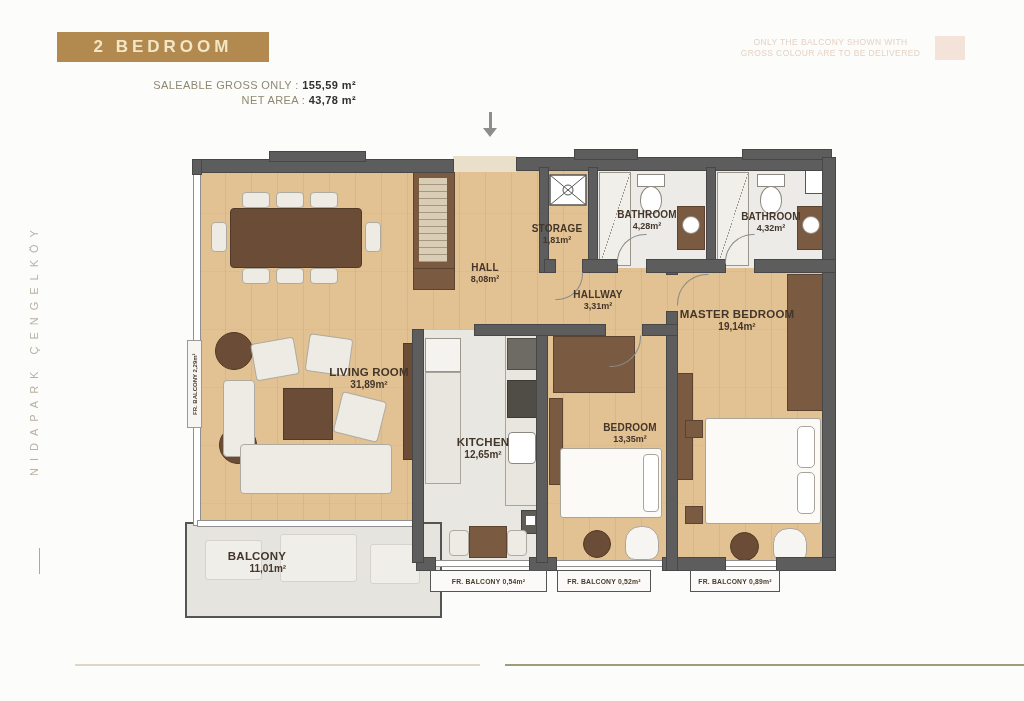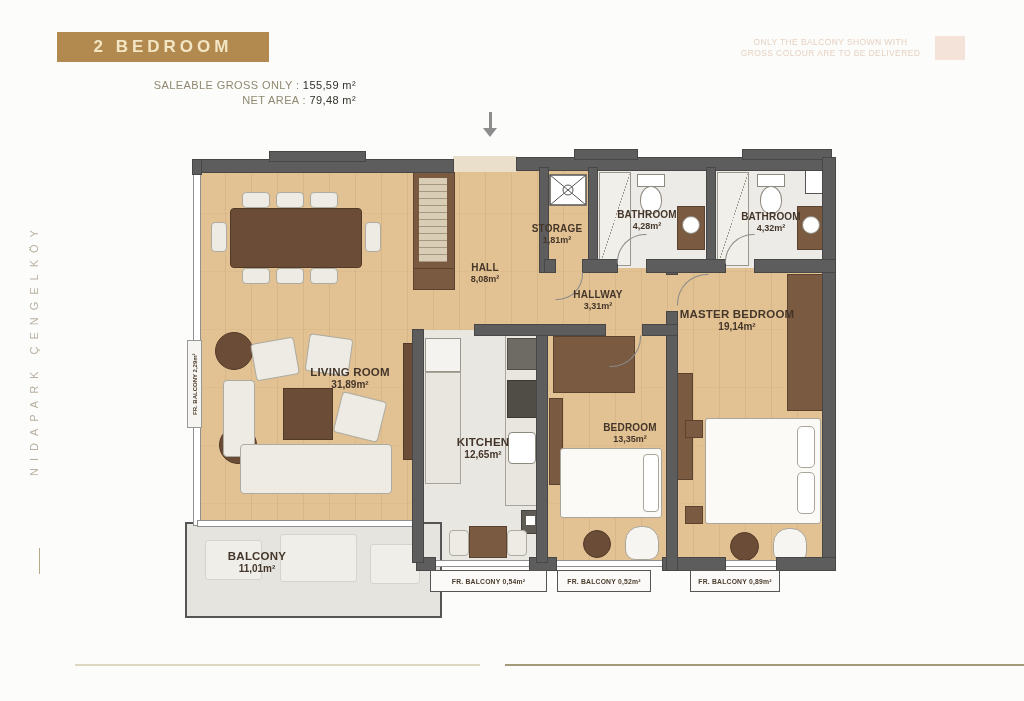--- a/index.html
+++ b/index.html
@@ -4,21 +4,21 @@
 <style>
   html,body{margin:0;padding:0;background:#ffffff;}
   .canvas{position:relative;width:1024px;height:701px;background:#fcfcfa;overflow:hidden;
           font-family:"Liberation Sans",sans-serif;}
   
   .banner{position:absolute;left:57px;top:32px;width:212px;height:30px;background:#b28a50;
           color:#f3e6c4;font-size:17px;font-weight:bold;letter-spacing:4px;
           display:flex;align-items:center;justify-content:center;}
   .areas{position:absolute;left:30px;top:78px;width:326px;text-align:right;
          font-size:11px;line-height:15px;letter-spacing:.4px;color:#8f8871;}
-  .areas b{color:#33312c;font-weight:normal;}
+  .areas b{color:#33312c;font-weight:bold;}
   .disclaimer{position:absolute;left:728px;top:37px;width:205px;text-align:center;
               font-size:8.5px;line-height:11px;letter-spacing:.4px;color:#e6d2c3;}
   .swatch{position:absolute;left:935px;top:36px;width:30px;height:24px;background:#f4e3d9;}
   .watermark{position:absolute;left:28px;top:210px;height:280px;width:22px;
              writing-mode:vertical-rl;transform:rotate(180deg);
              font-size:11px;letter-spacing:7px;color:#b8b0a0;text-align:center;}
   .wm-tick{position:absolute;left:39px;top:548px;width:1px;height:26px;background:#b3a988;}
   .rule-l{position:absolute;left:75px;top:664px;width:405px;height:2px;background:#ddd6c2;}
   .rule-r{position:absolute;left:505px;top:664px;width:519px;height:2px;background:#a29a78;}
   
@@ -60,21 +60,21 @@
 </style>
 </head>
 <body>
 
 <div class="canvas">
 
   <div class="banner">2 BEDROOM</div>
 
   <div class="areas">
     <div><span>SALEABLE GROSS ONLY</span><span> : </span><b>155,59 m²</b></div>
-    <div><span>NET AREA</span><span> : </span><b>79,48 m²</b></div>
+    <div><span>NET AREA</span><span> : </span><b>43,78 m²</b></div>
   </div>
 
   <div class="disclaimer">
     <div>ONLY THE BALCONY SHOWN WITH</div>
     <div>GROSS COLOUR ARE TO BE DELIVERED</div>
   </div>
   <div class="swatch"></div>
 
   <div class="watermark">NIDAPARK ÇENGELKÖY</div>
   <div class="wm-tick"></div>
@@ -206,21 +206,21 @@
     <div class="furn" style="left:612px;top:278px;width:16px;height:40px;background:#fff;border:1px solid #a9a59a;border-radius:5px;"></div>
     <div class="furn" style="left:612px;top:324px;width:16px;height:40px;background:#fff;border:1px solid #a9a59a;border-radius:5px;"></div>
     <div class="furn dk circle" style="left:545px;top:384px;width:27px;height:27px;"></div>
     <div class="furn" style="left:588px;top:380px;width:32px;height:32px;background:#f6f5f1;border:1px solid #a9a59a;border-radius:45% 45% 30% 30%;"></div>
 
     <div class="frside" style="left:2px;top:192px;width:13px;height:86px;">FR. BALCONY 2,29m²</div>
     <div class="frbox" style="left:245px;top:422px;width:115px;height:20px;">FR. BALCONY 0,54m²</div>
     <div class="frbox" style="left:372px;top:422px;width:92px;height:20px;">FR. BALCONY 0,52m²</div>
     <div class="frbox" style="left:505px;top:422px;width:88px;height:20px;">FR. BALCONY 0,89m²</div>
 
-    <div class="rlabel rl-lg" style="left:165px;top:230px;">
+    <div class="rlabel rl-lg" style="left:184px;top:230px;">
       <div class="rl-nm">LIVING ROOM</div>
       <div class="rl-ar">31,89m²</div>
     </div>
     <div class="rlabel" style="left:300px;top:117px;margin-top:8px;">
       <div class="rl-nm">HALL</div>
       <div class="rl-ar">8,08m²</div>
     </div>
     <div class="rlabel" style="left:413px;top:152px;">
       <div class="rl-nm">HALLWAY</div>
       <div class="rl-ar">3,31m²</div>
@@ -242,21 +242,21 @@
       <div class="rl-ar">19,14m²</div>
     </div>
     <div class="rlabel rl-lg" style="left:298px;top:300px;">
       <div class="rl-nm">KITCHEN</div>
       <div class="rl-ar">12,65m²</div>
     </div>
     <div class="rlabel" style="left:445px;top:285px;">
       <div class="rl-nm">BEDROOM</div>
       <div class="rl-ar">13,35m²</div>
     </div>
-    <div class="rlabel rl-lg" style="left:72px;top:414px;">
+    <div class="rlabel rl-lg" style="left:72px;top:414px;text-align:right;">
       <div class="rl-nm">BALCONY</div>
       <div class="rl-ar">11,01m²</div>
     </div>
 
   </div>
 
   <div class="rule-l"></div>
   <div class="rule-r"></div>
 
 </div>

